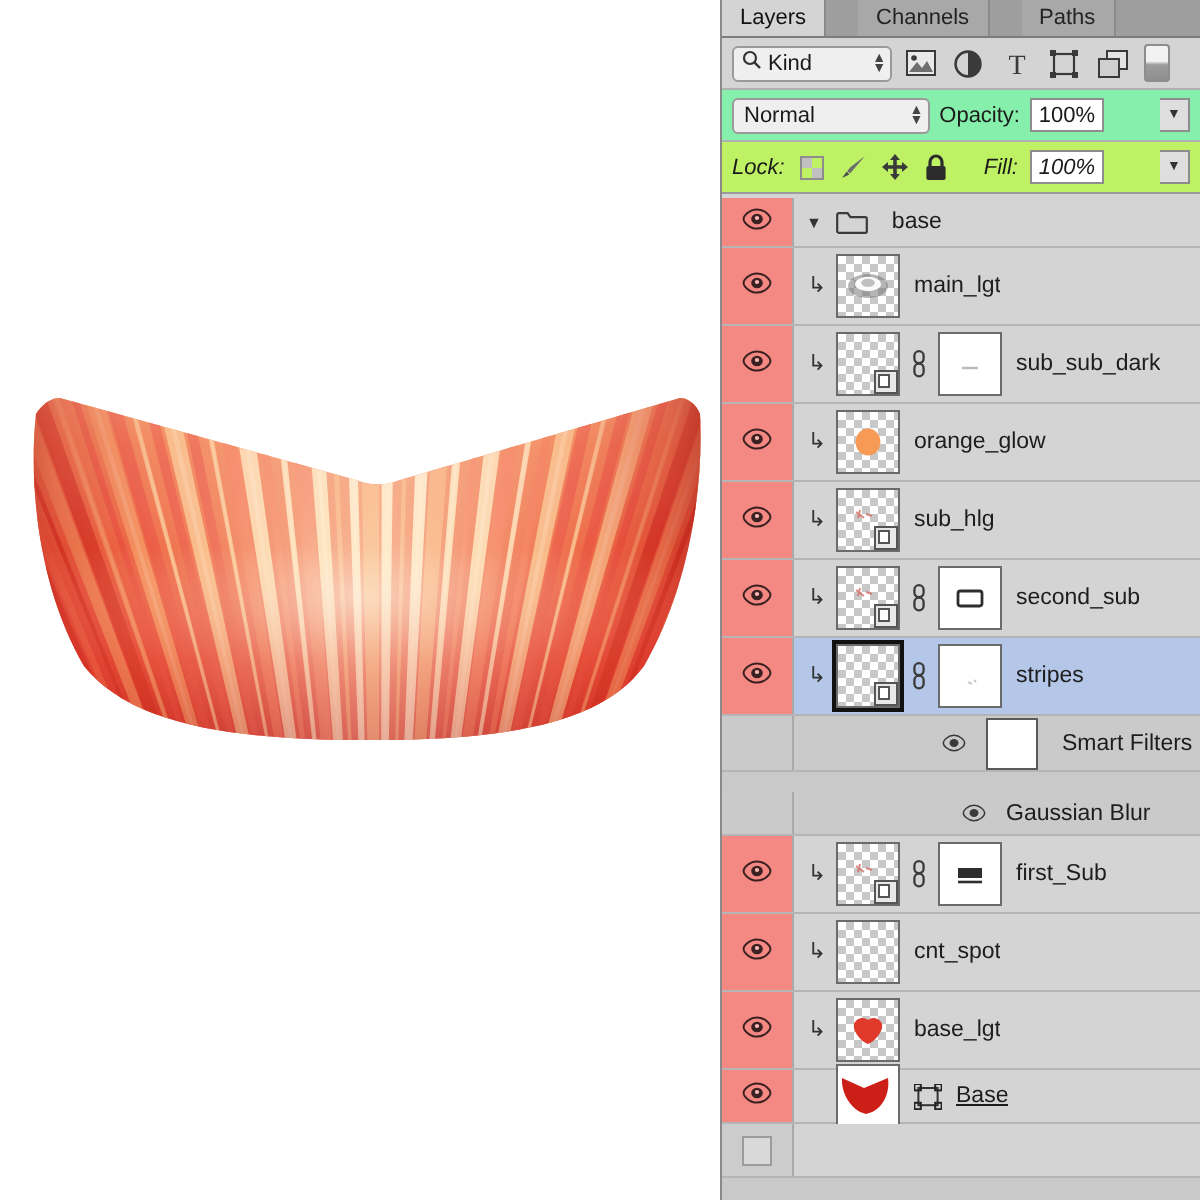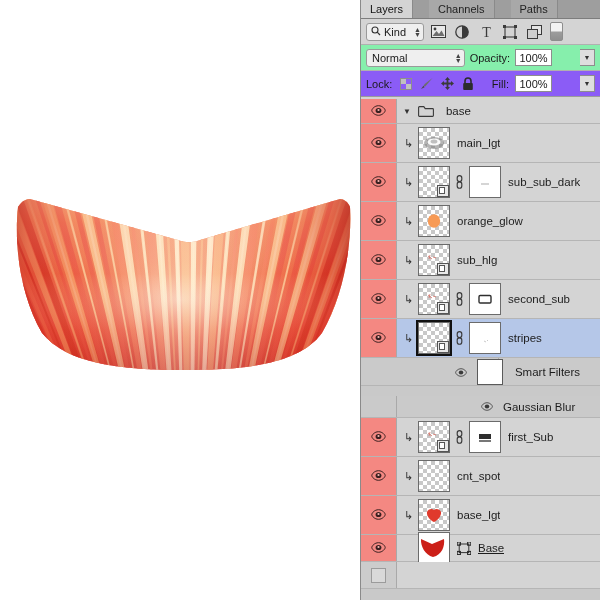--- a/index.html
+++ b/index.html
@@ -47,21 +47,21 @@
   
   #filter-row{
     height:26px;display:flex;align-items:center;
     padding:0 5px;gap:4px;
     background:#d4d4d4;
     border-bottom:1px solid #b0b0b0;
     box-sizing:border-box;
   }
   .kind-select{
     display:flex;align-items:center;
-    height:18px;width:58px;
+    height:18px;width:80px;
     background:#efefef;border:1px solid #9a9a9a;border-radius:3px;
     padding:0 2px 0 4px;box-sizing:border-box;
     font-size:11px;
   }
   .kind-select .mag{margin-right:3px;font-size:10px;color:#333;}
   .kind-select .lbl{flex:1;}
   .stepper{
     display:flex;flex-direction:column;line-height:5px;
     font-size:7px;color:#444;margin-left:2px;
   }
@@ -98,40 +98,40 @@
     width:15px;height:17px;
     background:#dedede;border:1px solid #8d8d8d;border-left:none;
     display:flex;align-items:center;justify-content:center;
     font-size:7px;color:#333;box-sizing:border-box;
   }
   .numgroup{display:flex;align-items:flex-start;gap:28px;}
 
   
   #lock-row{
     height:26px;display:flex;align-items:center;
-    padding:0 5px;gap:6px;background:#8b5cf6;
-    border-bottom:1px solid #9b9b9b;box-sizing:border-box;
+    padding:0 5px;gap:6px;background:#bef264;
+    border-bottom:1px solid #9b9b9b;box-sizing:border-box;font-style:italic;
   }
   .lock-ico{width:15px;height:16px;display:flex;align-items:center;justify-content:center;color:#3a3a3a;}
 
   
   #layer-list{
     position:absolute;left:0;right:0;top:99px;bottom:0;
     overflow:hidden;background:#c9c9c9;
   }
   .row{
     position:relative;display:flex;align-items:center;
     border-bottom:1px solid #b5b5b5;
     background:#d4d4d4;
     box-sizing:border-box;
     height:39px;
   }
   .row.selected{background:#b5c7e8;}
   .row.group{height:25px;}
-  .row.smartfilters{height:28px;background:#cacaca;flex-direction:column;}
+  .row.smartfilters{height:28px;background:#cacaca;}
   .row.gaussian{height:22px;background:#cacaca;margin-top:10px;}
   .row.bottom{height:27px;background:#d4d4d4;}
   .eye-cell{
     width:36px;min-width:36px;height:100%;
     background:#f48882;
     border-right:1px solid #a9a9a9;
     display:flex;align-items:center;justify-content:center;
     box-sizing:border-box;
   }
   .eye-cell.off{background:#cccccc;}

